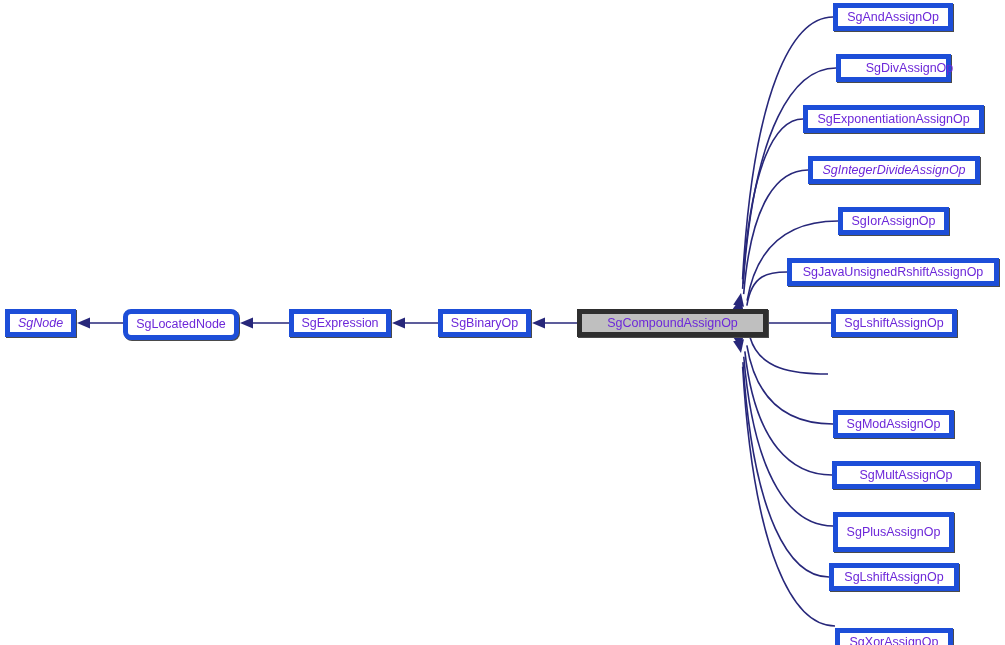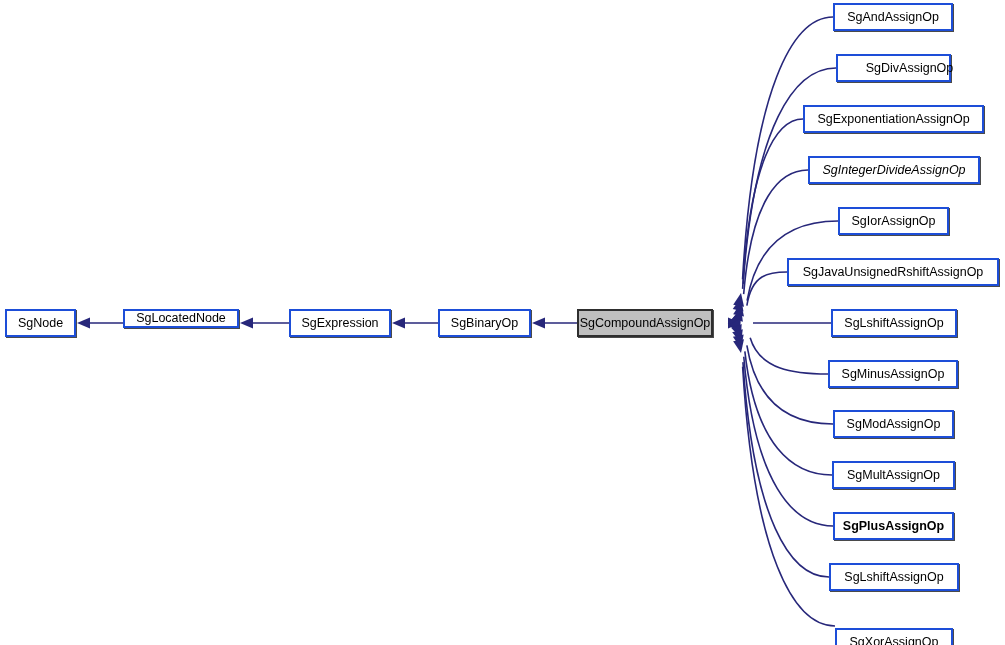--- a/index.html
+++ b/index.html
@@ -19,23 +19,23 @@
   #edge-layer {
     position: absolute;
     left: 0;
     top: 0;
     width: 1005px;
     height: 645px;
   }
   .node {
     position: absolute;
     box-sizing: border-box;
-    border: 2px solid #1d4ed8;
+    border: 5px solid #1d4ed8;
     background: #ffffff;
-    color: #000000;
+    color: #6d28d9;
     font-size: 12.5px;
     line-height: 1;
     display: flex;
     align-items: center;
     justify-content: center;
     white-space: nowrap;
     box-shadow: 1px 1px 0 0 #4a4a4a;
   }
   .node.current {
     background: #bfbfbf;
@@ -78,33 +78,33 @@
       <polygon points="0,0 -13,-5.5 -13,5.5" fill="#27277a" transform="translate(741,333.1) rotate(60.6332694452159)"></polygon>
       <path d="M 744.8567735069433 351.3305655286531 C 755.3139606861101 445.5705655286531, 792.7855480781245 475, 832 475" stroke="#27277a" stroke-width="1.6" fill="none"></path>
       <polygon points="0,0 -13,-5.5 -13,5.5" fill="#27277a" transform="translate(741,338.2) rotate(69.70142084173627)"></polygon>
       <path d="M 743.774408397431 356.7816112260146 C 754.4814793897393 482.6416112260146, 792.848483778844 526, 833 526" stroke="#27277a" stroke-width="1.6" fill="none"></path>
       <polygon points="0,0 -13,-5.5 -13,5.5" fill="#27277a" transform="translate(741,343.3) rotate(74.35949839705614)"></polygon>
       <path d="M 742.9313623616982 362.0896718260307 C 753.2595988782945 519.5696718260307, 790.2691130627642 577, 829 577" stroke="#27277a" stroke-width="1.6" fill="none"></path>
       <polygon points="0,0 -13,-5.5 -13,5.5" fill="#27277a" transform="translate(741,348.4) rotate(77.91380155755164)"></polygon>
       <path d="M 742.634512304079 366.749885269327 C 753.7183708275895 554.609885269327, 793.4355305368356 626, 835 626" stroke="#27277a" stroke-width="1.6" fill="none"></path>
       <polygon points="0,0 -13,-5.5 -13,5.5" fill="#27277a" transform="translate(741,353) rotate(79.15344197232118)"></polygon>
     </svg>
-<div class="node" style="left: 5px; top: 309px; width: 71px; height: 28px;">
+<div class="node" style="left: 5px; top: 309px; width: 71px; height: 28px; font-style: italic;">
       <span class="node-label">SgNode</span>
     </div>
-    <div class="node" style="left: 123px; top: 309px; width: 116px; height: 19px;">
+    <div class="node" style="left: 123px; top: 309px; width: 116px; height: 31px; border-radius: 8px;">
       <span class="node-label">SgLocatedNode</span>
     </div>
     <div class="node" style="left: 289px; top: 309px; width: 102px; height: 28px;">
       <span class="node-label">SgExpression</span>
     </div>
     <div class="node" style="left: 438px; top: 309px; width: 93px; height: 28px;">
       <span class="node-label">SgBinaryOp</span>
     </div>
-    <div class="node current" style="left: 577px; top: 309px; width: 136px; height: 28px;">
+    <div class="node current" style="left: 577px; top: 309px; width: 191px; height: 28px;">
       <span class="node-label">SgCompoundAssignOp</span>
     </div>
     <div class="node" style="left: 833px; top: 3px; width: 120px; height: 28px;">
       <span class="node-label">SgAndAssignOp</span>
     </div>
     <div class="node" style="left: 836px; top: 54px; width: 115px; height: 28px; padding-left: 32px;">
       <span class="node-label">SgDivAssignOp</span>
     </div>
     <div class="node" style="left: 803px; top: 105px; width: 181px; height: 28px;">
       <span class="node-label">SgExponentiationAssignOp</span>
@@ -114,30 +114,27 @@
     </div>
     <div class="node" style="left: 838px; top: 207px; width: 111px; height: 28px;">
       <span class="node-label">SgIorAssignOp</span>
     </div>
     <div class="node" style="left: 787px; top: 258px; width: 212px; height: 28px; text-align: right;">
       <span class="node-label">SgJavaUnsignedRshiftAssignOp</span>
     </div>
     <div class="node" style="left: 831px; top: 309px; width: 126px; height: 28px;">
       <span class="node-label">SgLshiftAssignOp</span>
     </div>
-    <div class="node" style="left: 828px; top: 360px; width: 130px; height: 28px;">
-      <span class="node-label">SgMinusAssignOp</span>
-    </div>
     <div class="node" style="left: 833px; top: 410px; width: 121px; height: 28px;">
       <span class="node-label">SgModAssignOp</span>
     </div>
-    <div class="node" style="left: 832px; top: 461px; width: 123px; height: 28px; text-align: center;">
+    <div class="node" style="left: 832px; top: 461px; width: 148px; height: 28px; text-align: center;">
       <span class="node-label">SgMultAssignOp</span>
     </div>
-    <div class="node" style="left: 833px; top: 512px; width: 121px; height: 28px; font-weight: bold;">
+    <div class="node" style="left: 833px; top: 512px; width: 121px; height: 40px;">
       <span class="node-label">SgPlusAssignOp</span>
     </div>
     <div class="node" style="left: 829px; top: 563px; width: 130px; height: 28px;">
       <span class="node-label">SgLshiftAssignOp</span>
     </div>
     <div class="node" style="left: 835px; top: 612px; width: 118px; height: 28px; margin-top: 16px;">
       <span class="node-label">SgXorAssignOp</span>
     </div>
   </div>
 

